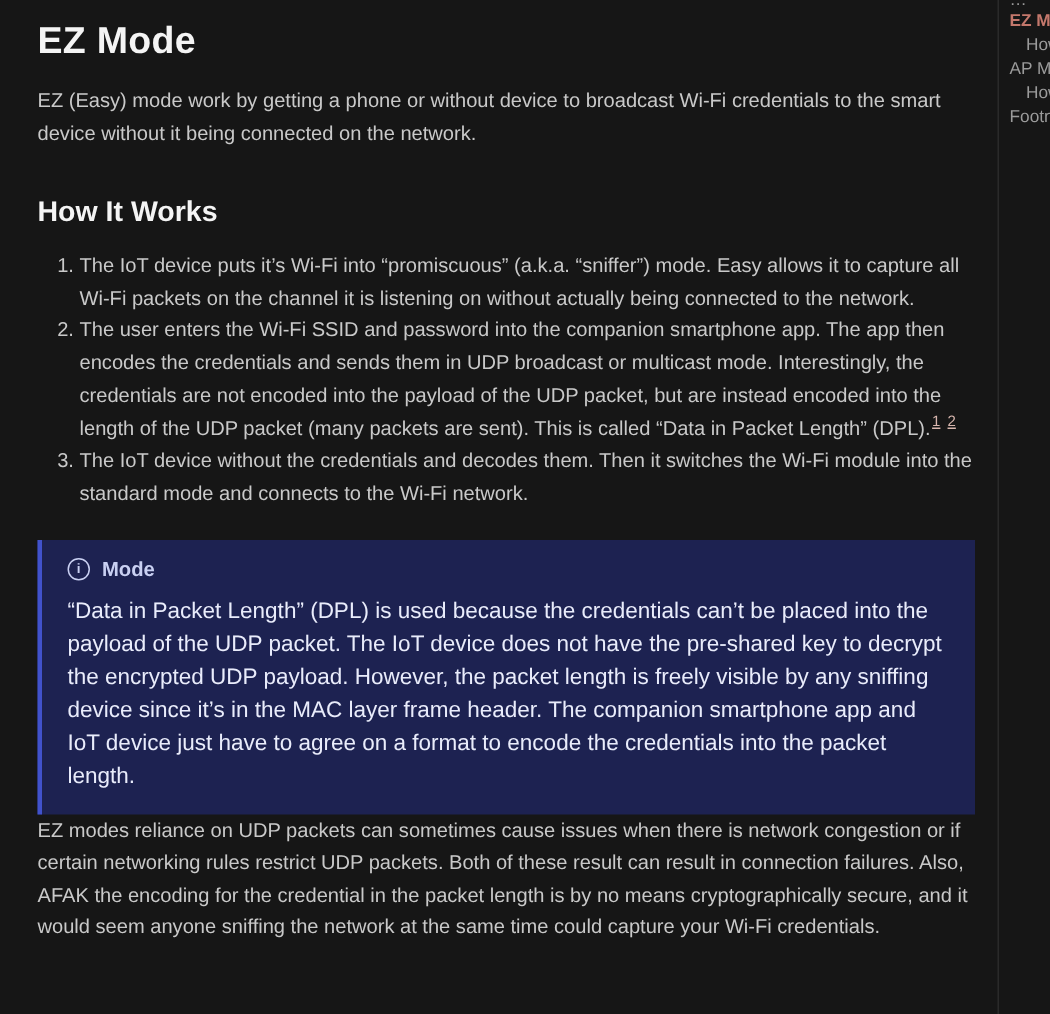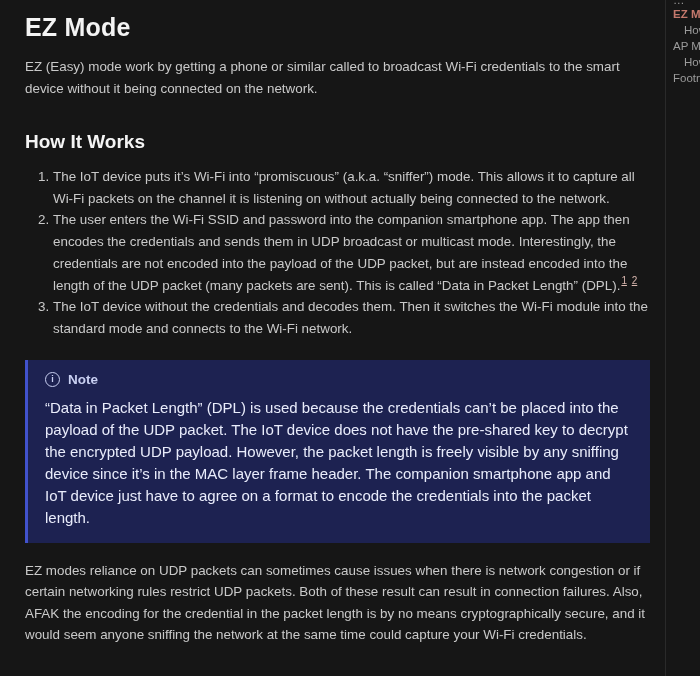--- a/index.html
+++ b/index.html
@@ -53,21 +53,21 @@
   .note-icon {
     width:13px; height:13px; flex:0 0 auto;
     border:1.5px solid #c9d0f2; border-radius:50%;
     display:flex; align-items:center; justify-content:center;
     font-size:9px; font-weight:700; color:#c9d0f2;
   }
   .note-body {
     margin-top:10px; color:#e9ecfb; font-weight:500;
     font-size:15px; line-height:22px;
   }
-  .outro { margin-top:17px; }
+  .outro { }
   .ap-title { margin-top:46px; }
   .toc {
     position:absolute; left:665px; top:0; width:160px; height:676px;
     border-left:1px solid #2a2a2a;
     padding-left:7px; box-sizing:border-box;
   }
   .toc-clip {
     height:6px; overflow:hidden;
   }
   .toc-clip span {
@@ -82,40 +82,40 @@
   }
   .toc-item.active { color:#c4786c; font-weight:700; }
   .toc-item.indent { padding-left:11px; }
 </style>
 </head>
 <body>
 
 <div class="article">
   <h1 class="page-title">EZ Mode</h1>
 
-  <p class="intro">EZ (Easy) mode work by getting a phone or similar called to broadcast Wi-Fi credentials to the smart device without it being connected on the network.</p>
+  <p class="intro">EZ (Easy) mode work by getting a phone or without device to broadcast Wi-Fi credentials to the smart device without it being connected on the network.</p>
 
   <h2>How It Works</h2>
 
   <ol class="steps">
     <li>
-      <span>The IoT device puts it’s Wi-Fi into “promiscuous” (a.k.a. “sniffer”) mode. This allows it to capture all Wi-Fi packets on the channel it is listening on without actually being connected to the network.</span>
+      <span>The IoT device puts it’s Wi-Fi into “promiscuous” (a.k.a. “sniffer”) mode. Easy allows it to capture all Wi-Fi packets on the channel it is listening on without actually being connected to the network.</span>
     </li>
     <li>
       <span>The user enters the Wi-Fi SSID and password into the companion smartphone app. The app then encodes the credentials and sends them in UDP broadcast or multicast mode. Interestingly, the credentials are not encoded into the payload of the UDP packet, but are instead encoded into the length of the UDP packet (many packets are sent). This is called “Data in Packet Length” (DPL).</span><sup class="fn"><a>1</a></sup> <sup class="fn"><a>2</a></sup>
     </li>
     <li>
       <span>The IoT device without the credentials and decodes them. Then it switches the Wi-Fi module into the standard mode and connects to the Wi-Fi network.</span>
     </li>
   </ol>
 
   <div class="note">
     <div class="note-head">
       <span class="note-icon">i</span>
-      <span>Note</span>
+      <span>Mode</span>
     </div>
     <div class="note-body">“Data in Packet Length” (DPL) is used because the credentials can’t be placed into the payload of the UDP packet. The IoT device does not have the pre-shared key to decrypt the encrypted UDP payload. However, the packet length is freely visible by any sniffing device since it’s in the MAC layer frame header. The companion smartphone app and IoT device just have to agree on a format to encode the credentials into the packet length.</div>
   </div>
 
   <p class="outro">EZ modes reliance on UDP packets can sometimes cause issues when there is network congestion or if certain networking rules restrict UDP packets. Both of these result can result in connection failures. Also, AFAK the encoding for the credential in the packet length is by no means cryptographically secure, and it would seem anyone sniffing the network at the same time could capture your Wi-Fi credentials.</p>
 
   <h1 class="ap-title">AP Mode</h1>
 
 </div>
 

